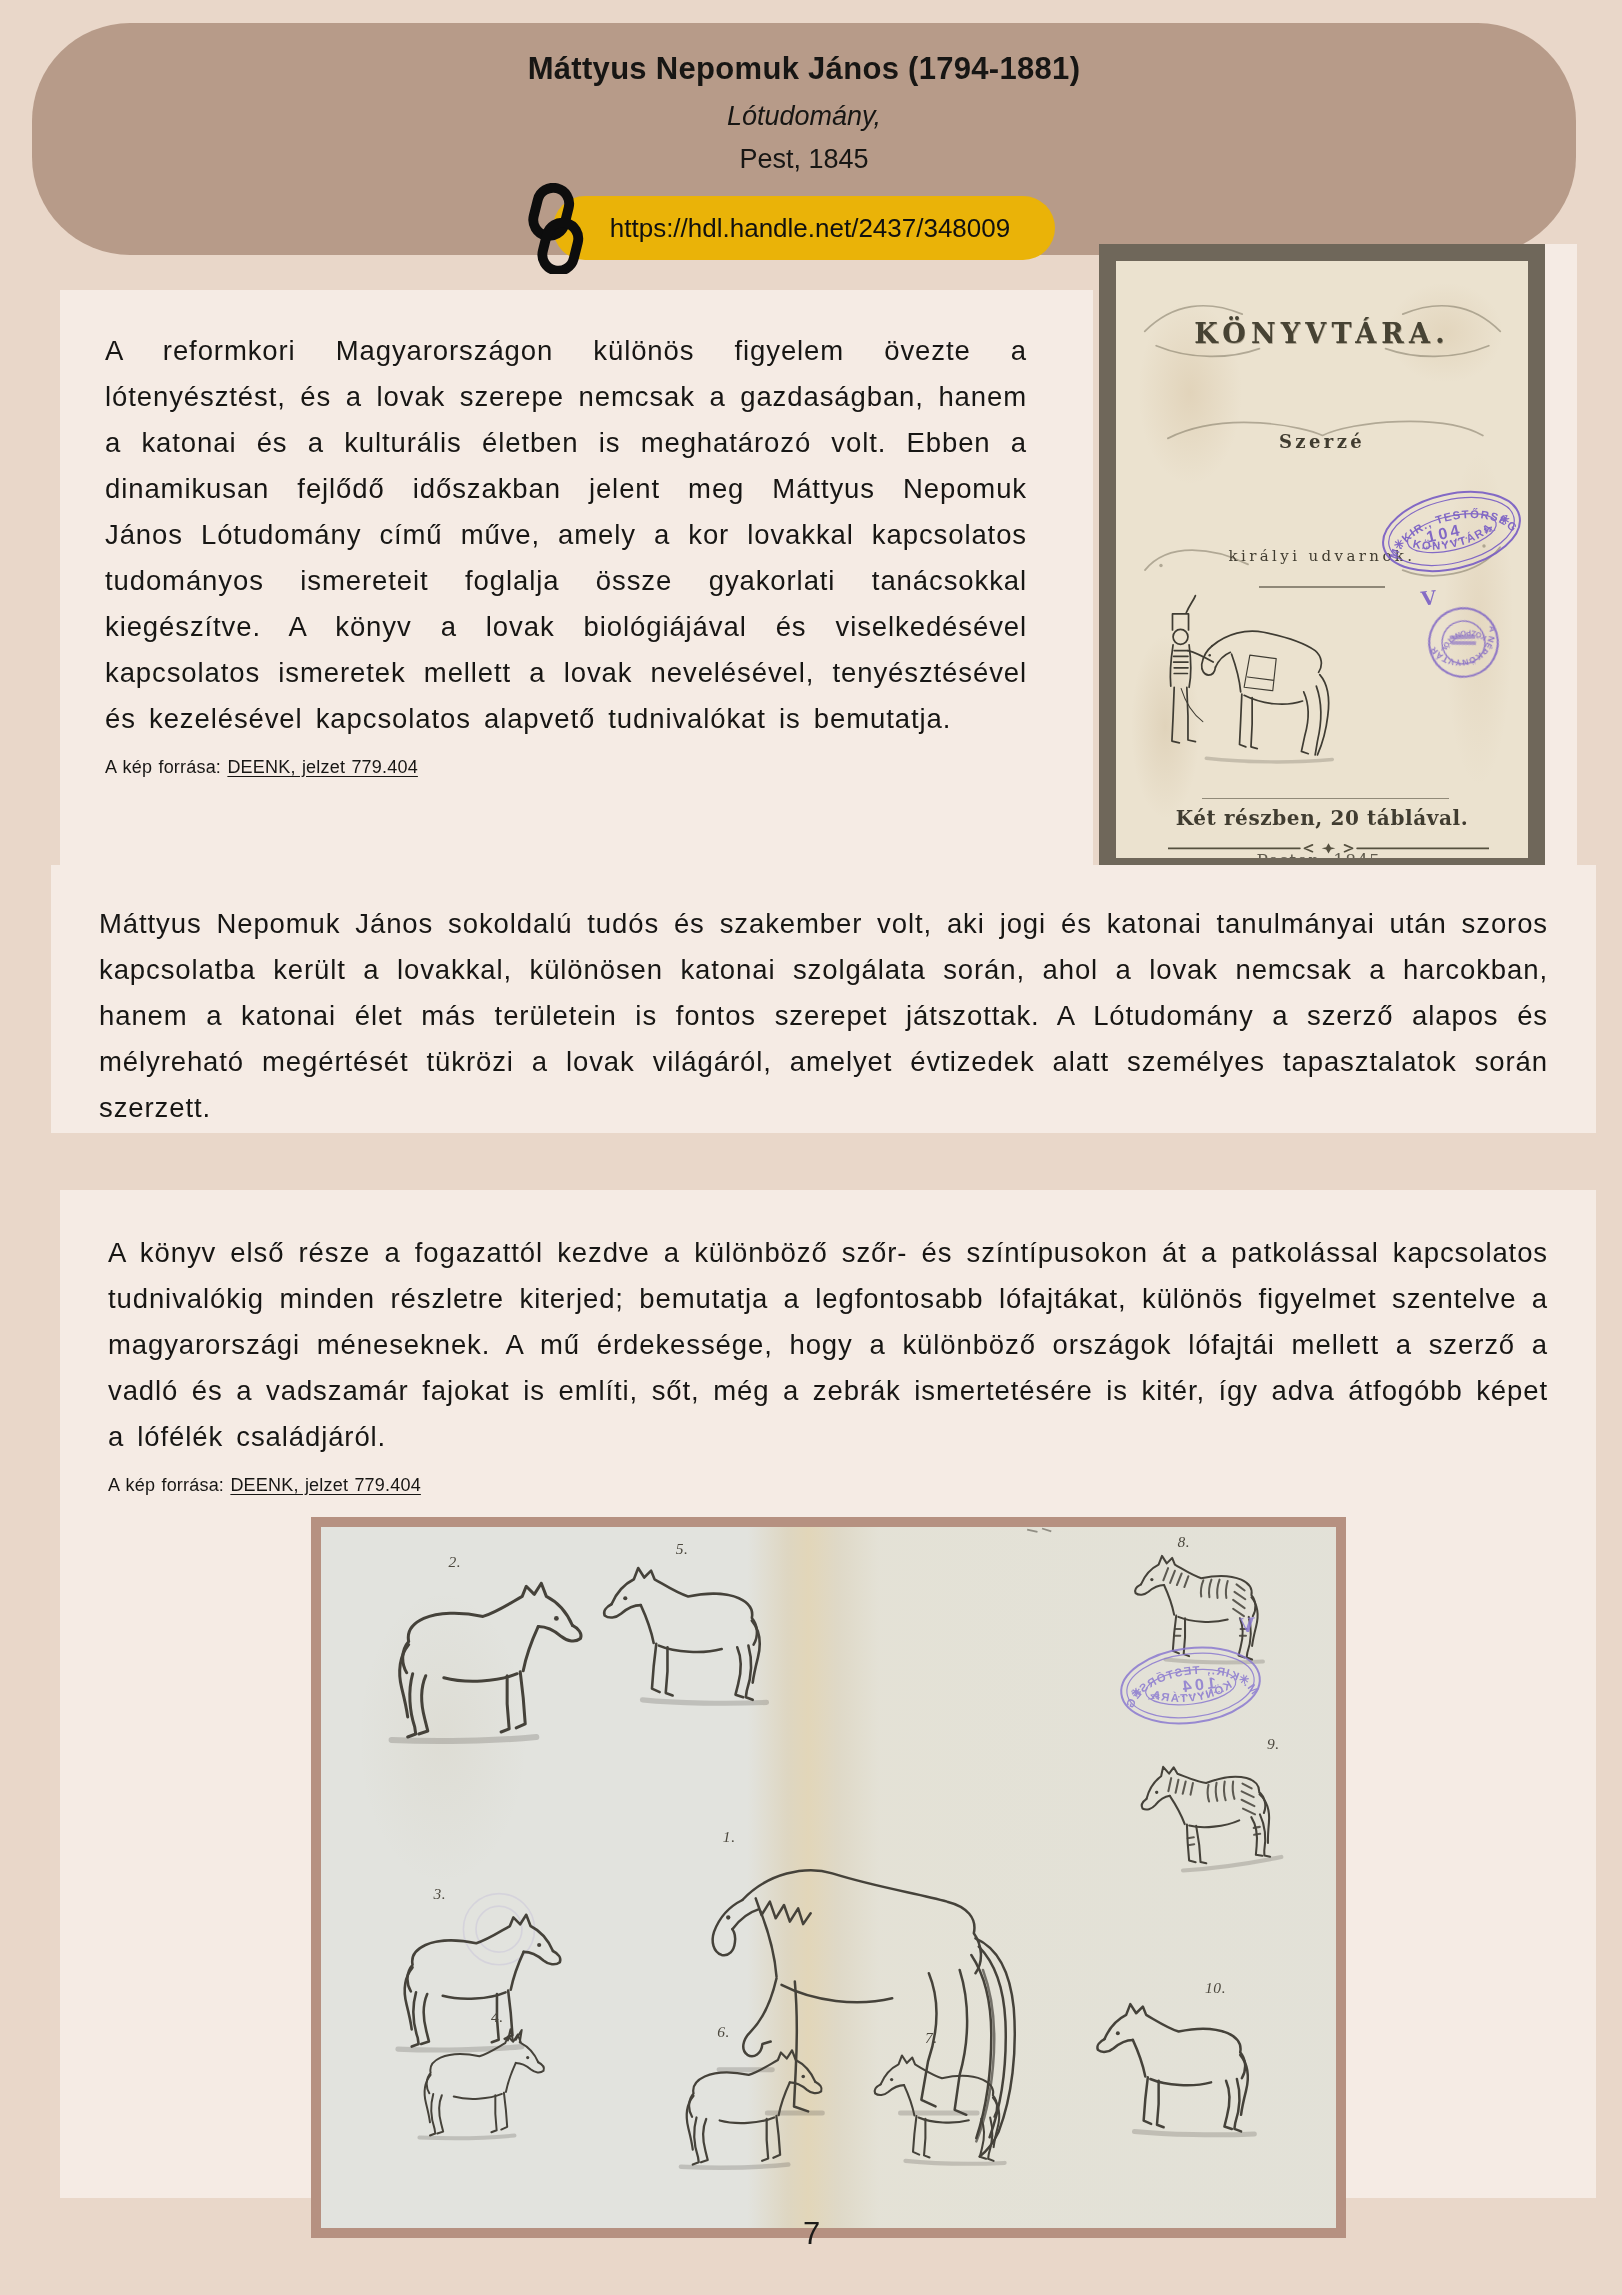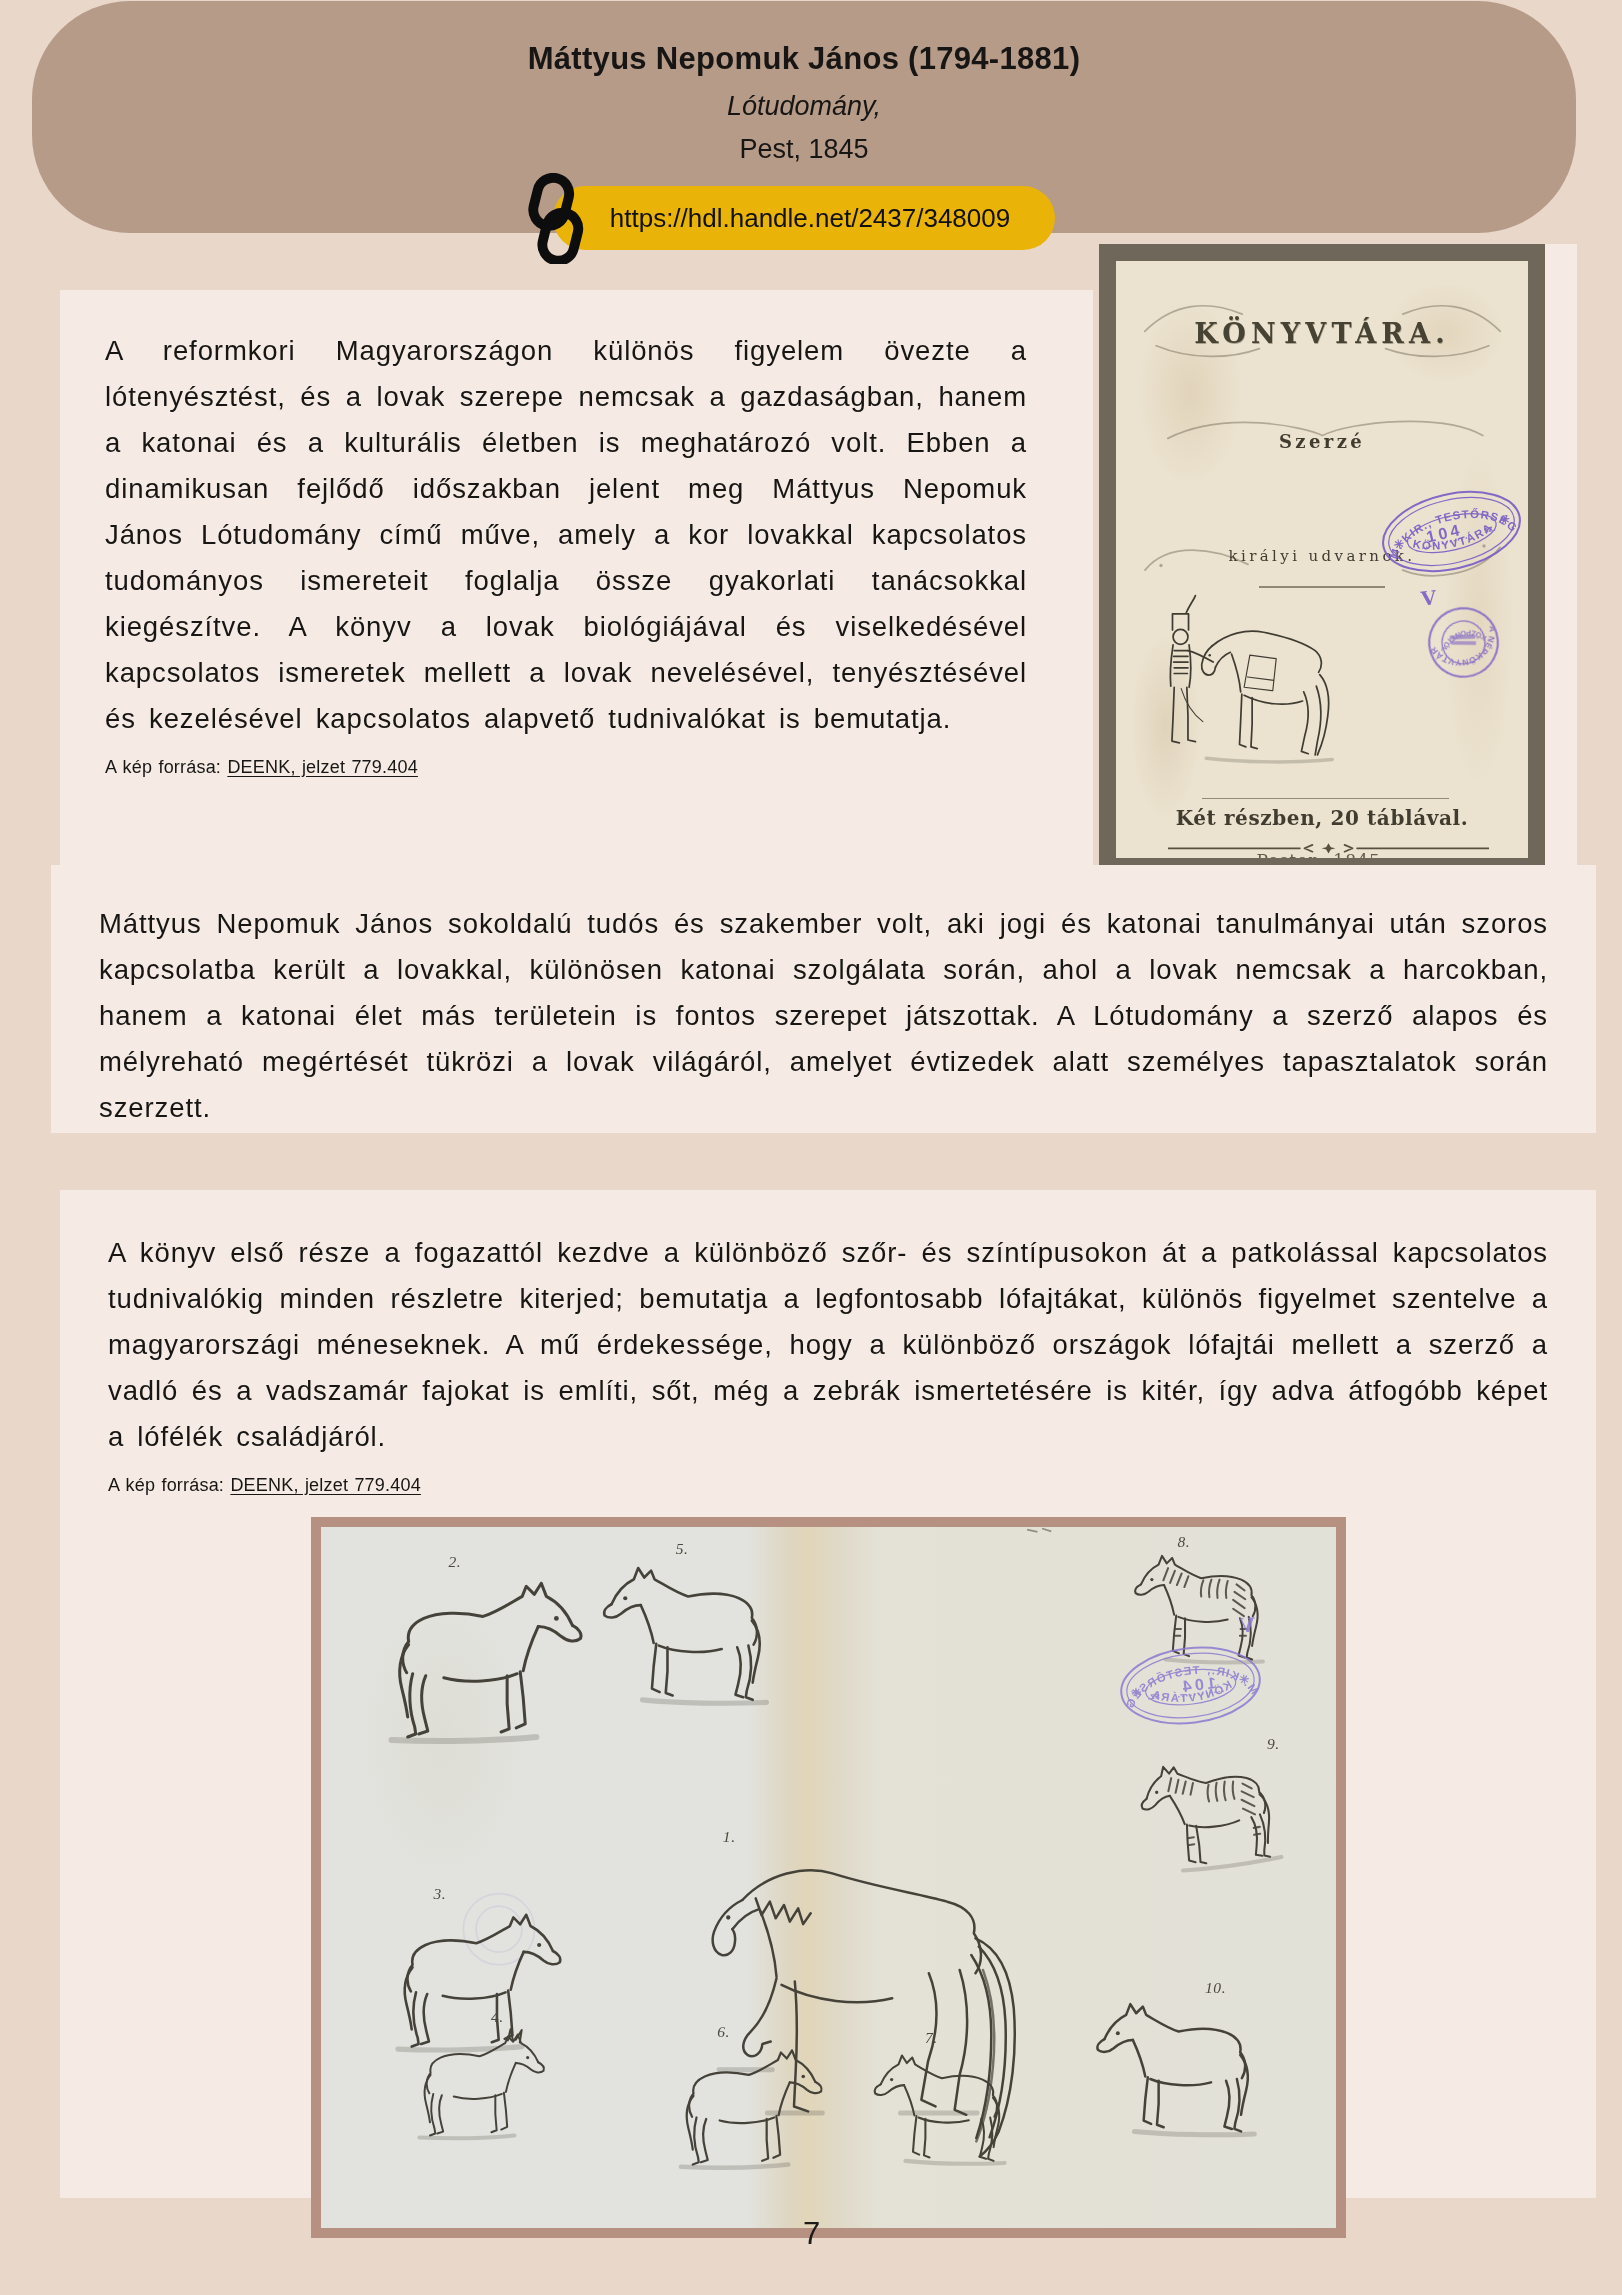--- a/index.html
+++ b/index.html
@@ -17,24 +17,24 @@
   }
   *{margin:0;padding:0;box-sizing:border-box;}
   body{
     width:1623px;height:2295px;position:relative;overflow:hidden;
     background:var(--page);
     font-family:"Liberation Sans", sans-serif;
     color:var(--ink);
   }
   
   .banner{
-    position:absolute;left:32px;top:1px;width:1544px;height:232px;
+    position:absolute;left:32px;top:23px;width:1544px;height:232px;
     background:var(--banner);border-radius:98px;
     display:flex;flex-direction:column;align-items:center;
-    padding-top:40px;
+    padding-top:28px;
   }
   .banner-title{font-size:31px;font-weight:bold;letter-spacing:0.3px;}
   .banner-sub{font-size:27px;font-style:italic;margin-top:13.8px;}
   .banner-place{font-size:27px;margin-top:12.6px;}
   .link-row{position:relative;margin-top:20.7px;width:max-content;}
   .link-pill{
     background:#eab308;border-radius:34px;height:64px;
     display:flex;align-items:center;
     padding:0 45px 0 57px;
   }

